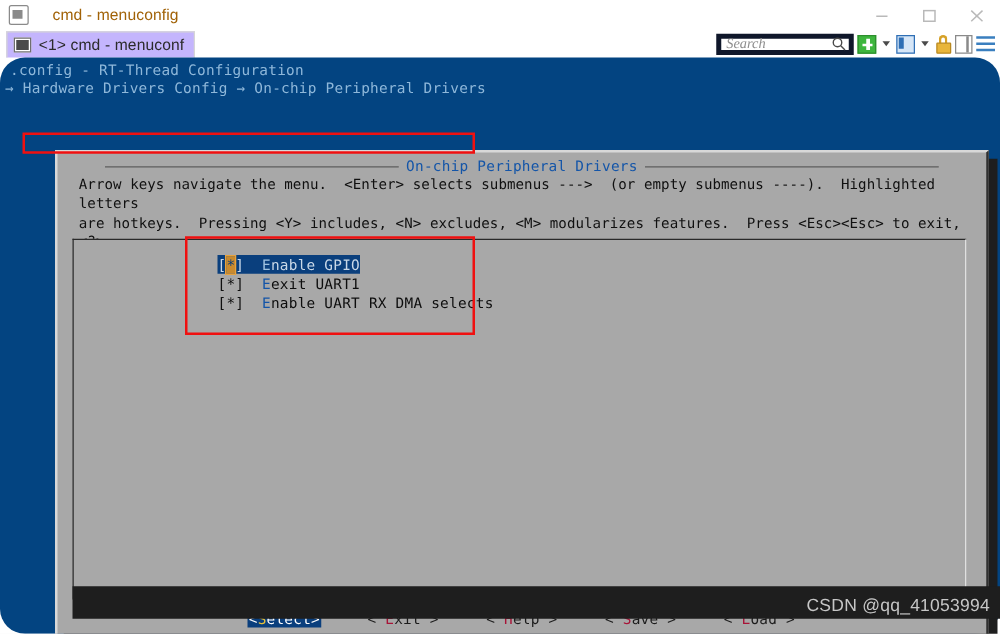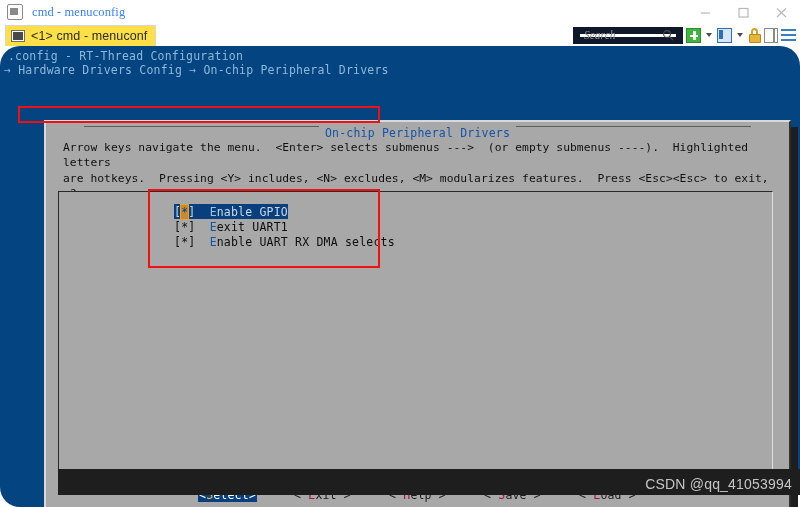--- a/index.html
+++ b/index.html
@@ -40,26 +40,25 @@
     box-sizing: border-box;
   }
   .titlebar-icon::before {
     content: "";
     position: absolute;
     left: 2px; top: 2.5px;
     width: 8px; height: 7px;
     background: #8a8a8a;
   }
   .titlebar-title {
-    margin-left: 9px;
+    margin-left: 19px;
     font-size: 12.5px;
-    color: #3b82f6;
+    color: #a16207;
     letter-spacing: 0.1px;
     white-space: nowrap;
-    font-family: Liberation Serif, serif;
   }
   .win-controls {
     position: absolute;
     right: 0; top: 0;
     height: 24px;
     display: flex;
   }
   .win-btn {
     width: 38px; height: 24px;
     display: flex;
@@ -80,21 +79,21 @@
   }
   .tab {
     height: 21px;
     margin-left: 5px;
     padding: 0 8px 0 5px;
     display: flex;
     align-items: center;
     gap: 6px;
     border: 1px solid #d6d6d6;
     border-bottom: none;
-    background: #fde047;
+    background: #c4b5fd;
     box-sizing: border-box;
   }
   .tab-icon {
     width: 14px; height: 12px;
     background: #ffffff;
     border: 1px solid #6f6f6f;
     position: relative;
     box-sizing: border-box;
     flex: none;
   }
@@ -115,21 +114,21 @@
   .toolbar {
     position: absolute;
     right: 4px; top: 25px;
     height: 20px;
     display: flex;
     align-items: center;
     gap: 3px;
   }
   .search-box {
     width: 110px; height: 17px;
-    border: 7px solid #0f172a;
+    border: 4px solid #0f172a;
     background: #ffffff;
     display: flex;
     align-items: center;
     box-sizing: border-box;
     padding: 0 2px 0 4px;
   }
   .search-input {
     border: none;
     outline: none;
     flex: 1;
@@ -270,20 +269,21 @@
     border-right: 2px solid #303030;
     border-bottom: 2px solid #303030;
     box-sizing: border-box;
     font-family: "DejaVu Sans Mono", monospace;
   }
   .dialog-title-row {
     position: absolute;
     left: 0; top: 4px;
     width: 100%;
     display: flex;
+    align-items: center;
     justify-content: center;
     gap: 6px;
   }
   .dash {
     height: 1px;
     background: #5d5d5d;
   }
   .dash-left  { width: 235px; }
   .dash-right { width: 235px; }
   .dialog-title {

